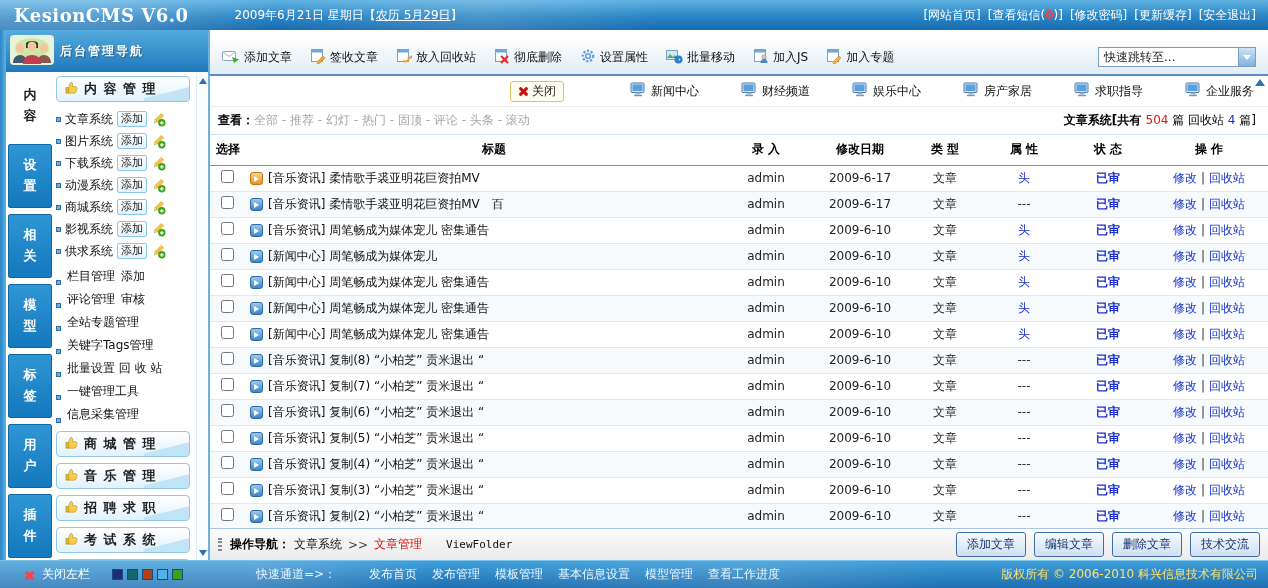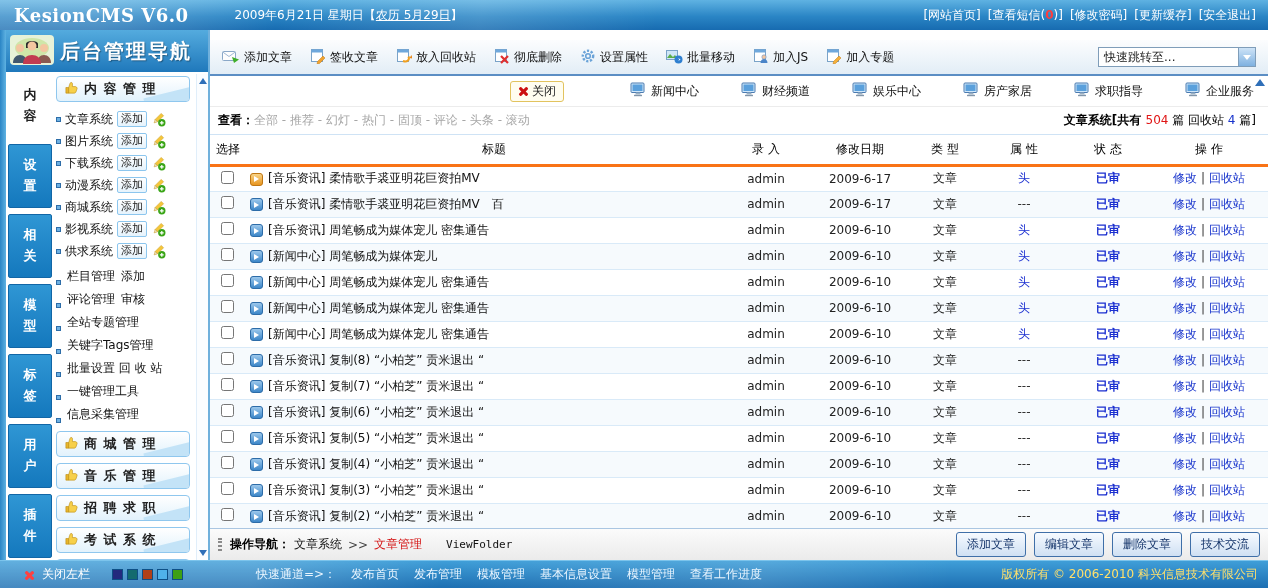--- a/index.html
+++ b/index.html
@@ -16,21 +16,21 @@
 .hdate { font-size: 12px; }
 .hdate .lunar { text-decoration: underline; }
 .hlinks { margin-left: auto; padding-right: 12px; display: flex; gap: 7px; }
 .hlinks a { color: #fff; }
 .red { color: #ff3d3d; font-weight: bold; }
 
 
 .sidebar { position: absolute; left: 0; top: 30px; width: 210px; height: 530px; background: #fff; border-right: 2px solid #6fb0dc; }
 .sb-frame { position: absolute; left: 0; top: 0; width: 6px; height: 100%; background: linear-gradient(90deg, #2a85c5, #5fb2e2); }
 .sb-head { position: absolute; left: 6px; top: 0; width: 202px; height: 42px; background: linear-gradient(180deg, #54abde, #1f78bb); display: flex; align-items: center; gap: 6px; padding-left: 4px; }
-.sb-title { color: #fff; font-weight: bold; font-size: 20px; letter-spacing: 2px; text-shadow: 1px 1px 1px rgba(0,0,0,.35); }
+.sb-title { color: #fff; font-weight: bold; font-size: 12px; letter-spacing: 2px; text-shadow: 1px 1px 1px rgba(0,0,0,.35); }
 .sb-tabs { position: absolute; left: 6px; top: 44px; width: 48px; }
 .sb-tab { width: 44px; height: 64px; margin: 0 0 6px 2px; display: flex; align-items: center; justify-content: center;
   background: linear-gradient(180deg, #2f96d4, #1478bd); border: 1px solid #1166a6; border-radius: 2px; color: #fff; font-weight: bold; font-size: 13px; cursor: pointer; }
 .sb-tab.active { background: #fff; border-color: #fff; color: #222; }
 .vtext { width: 14px; display: inline-block; text-align: center; line-height: 1.6; word-break: break-all; }
 .sb-menu { position: absolute; left: 54px; top: 44px; width: 142px; height: 486px; overflow: hidden; }
 .group-box { height: 26px; margin: 2px 6px 6px 2px; border: 1px solid #8fc7ee; border-radius: 4px;
   background: linear-gradient(180deg, #ffffff, #e2f2fc); display: flex; align-items: center; gap: 5px; padding: 0 7px;
   font-weight: bold; font-size: 13px; position: relative; overflow: hidden; cursor: pointer; letter-spacing: 1px; }
 .group-box::after { content: ""; position: absolute; right: -8px; bottom: -11px; width: 52px; height: 20px; background: #c3e3f7; transform: rotate(-14deg); }
@@ -69,21 +69,21 @@
 .f-label { font-weight: bold; color: #000; }
 .filters { display: flex; align-items: center; }
 .filters a { color: #a6a6a6; }
 .fsep { white-space: pre; color: #a6a6a6; }
 .stats { margin-left: auto; padding-right: 4px; color: #000; }
 .stats .b { font-weight: bold; }
 .n-red { color: #e01515; }
 .n-blue { color: #1733cc; }
 
 table.list { width: 100%; border-collapse: collapse; table-layout: fixed; }
-.list th { height: 30px; font-weight: normal; color: #000; border-bottom: 3px solid #f97316; font-size: 12px; }
+.list th { height: 30px; font-weight: bold; color: #000; border-bottom: 1px solid #f97316; font-size: 12px; }
 .list col.c1 { width: 34px; } .list col.c2 { width: 24px; } .list col.c4 { width: 92px; }
 .list col.c5 { width: 96px; } .list col.c6 { width: 74px; } .list col.c7 { width: 84px; }
 .list col.c8 { width: 84px; } .list col.c9 { width: 118px; }
 .list th.h-sel { text-align: left; padding-left: 6px; }
 .list td { height: 26px; border-bottom: 1px solid #d9eaf8; text-align: center; color: #222; overflow: hidden; white-space: nowrap; }
 .list tbody tr:nth-of-type(even) { background: #f6fafd; }
 .c-title-cell { text-align: left !important; }
 .title-link { color: #111; }
 .blue-link { color: #1733cc; }
 .status-link { color: #1b2fd0; font-weight: bold; }
@@ -785,21 +785,21 @@
       <span class="f-squares">
         <span class="fsq" style="background:#232a7e"></span>
         <span class="fsq" style="background:#136a6e"></span>
         <span class="fsq" style="background:#b04018"></span>
         <span class="fsq" style="background:#4fb2ea"></span>
         <span class="fsq" style="background:#3ea015"></span>
       </span>
     </div>
     <div class="f-quick">
       <span>快速通道=&gt;：</span>
-      <span class="f-quick" style="padding-left:0;">
+      <span class="f-quick" style="padding-left:0;margin-left:18px;">
 
       <a>发布首页</a>
           <a>发布管理</a>
           <a>模板管理</a>
           <a>基本信息设置</a>
           <a>模型管理</a>
           <a>查看工作进度</a>
         </span>
     </div>
     <div class="f-copy">版权所有 © 2006-2010  科兴信息技术有限公司</div>

